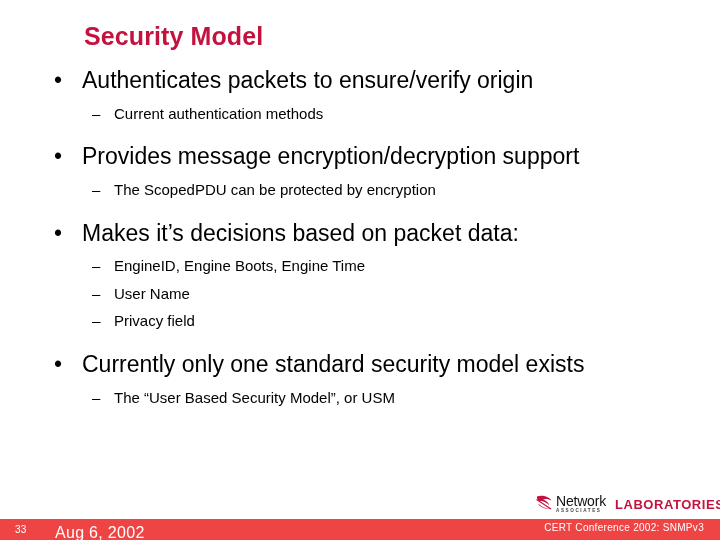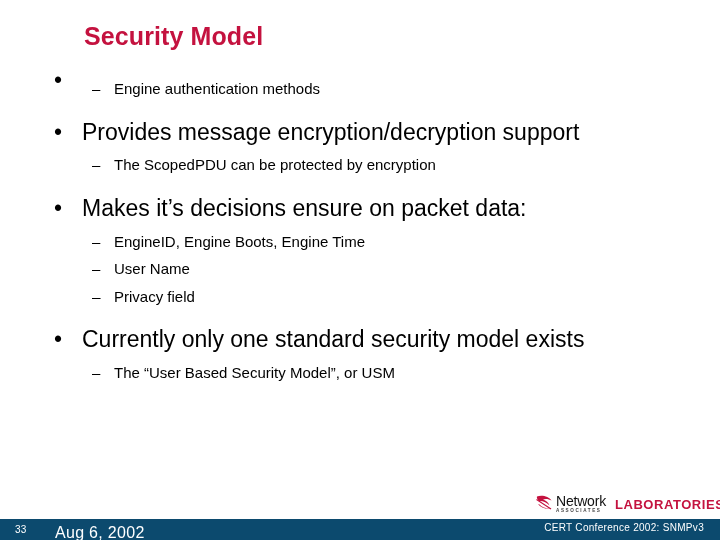--- a/index.html
+++ b/index.html
@@ -131,21 +131,21 @@
     line-height: 1;
   }
 
   
   #footer-bar {
     position: absolute;
     left: 0;
     top: 519px;
     width: 720px;
     height: 21px;
-    background: #0c4a6e;
+    background: #ef4444;
   }
   #footer-page {
     position: absolute;
     left: 15px;
     top: 5px;
     font-size: 10px;
     color: #ffffff;
     letter-spacing: 0.2px;
   }
   #footer-date {
@@ -169,40 +169,41 @@
 <body>
 
 <div id="slide">
 
   <div id="slide-title">Security Model</div>
 
   <div id="body-content">
 
     <p class="lvl1">
       <span class="marker">•</span>
-    </p>
-
-    <p class="lvl2">
-      <span class="marker">–</span>
-      <span>Engine authentication methods</span>
+      <span>Authenticates packets to ensure/verify origin</span>
+    </p>
+
+    <p class="lvl2">
+      <span class="marker">–</span>
+      <span>Current authentication methods</span>
     </p>
 
     <p class="lvl1 gap-after-sub">
       <span class="marker">•</span>
       <span>Provides message encryption/decryption support</span>
     </p>
 
     <p class="lvl2">
       <span class="marker">–</span>
       <span>The ScopedPDU can be protected by encryption</span>
     </p>
 
     <p class="lvl1 gap-after-sub">
       <span class="marker">•</span>
-      <span>Makes it’s decisions ensure on packet data:</span>
+      <span>Makes it’s decisions based on packet data:</span>
     </p>
 
     <p class="lvl2">
       <span class="marker">–</span>
       <span>EngineID, Engine Boots, Engine Time</span>
     </p>
 
     <p class="lvl2 gap-tight">
       <span class="marker">–</span>
       <span>User Name</span>

